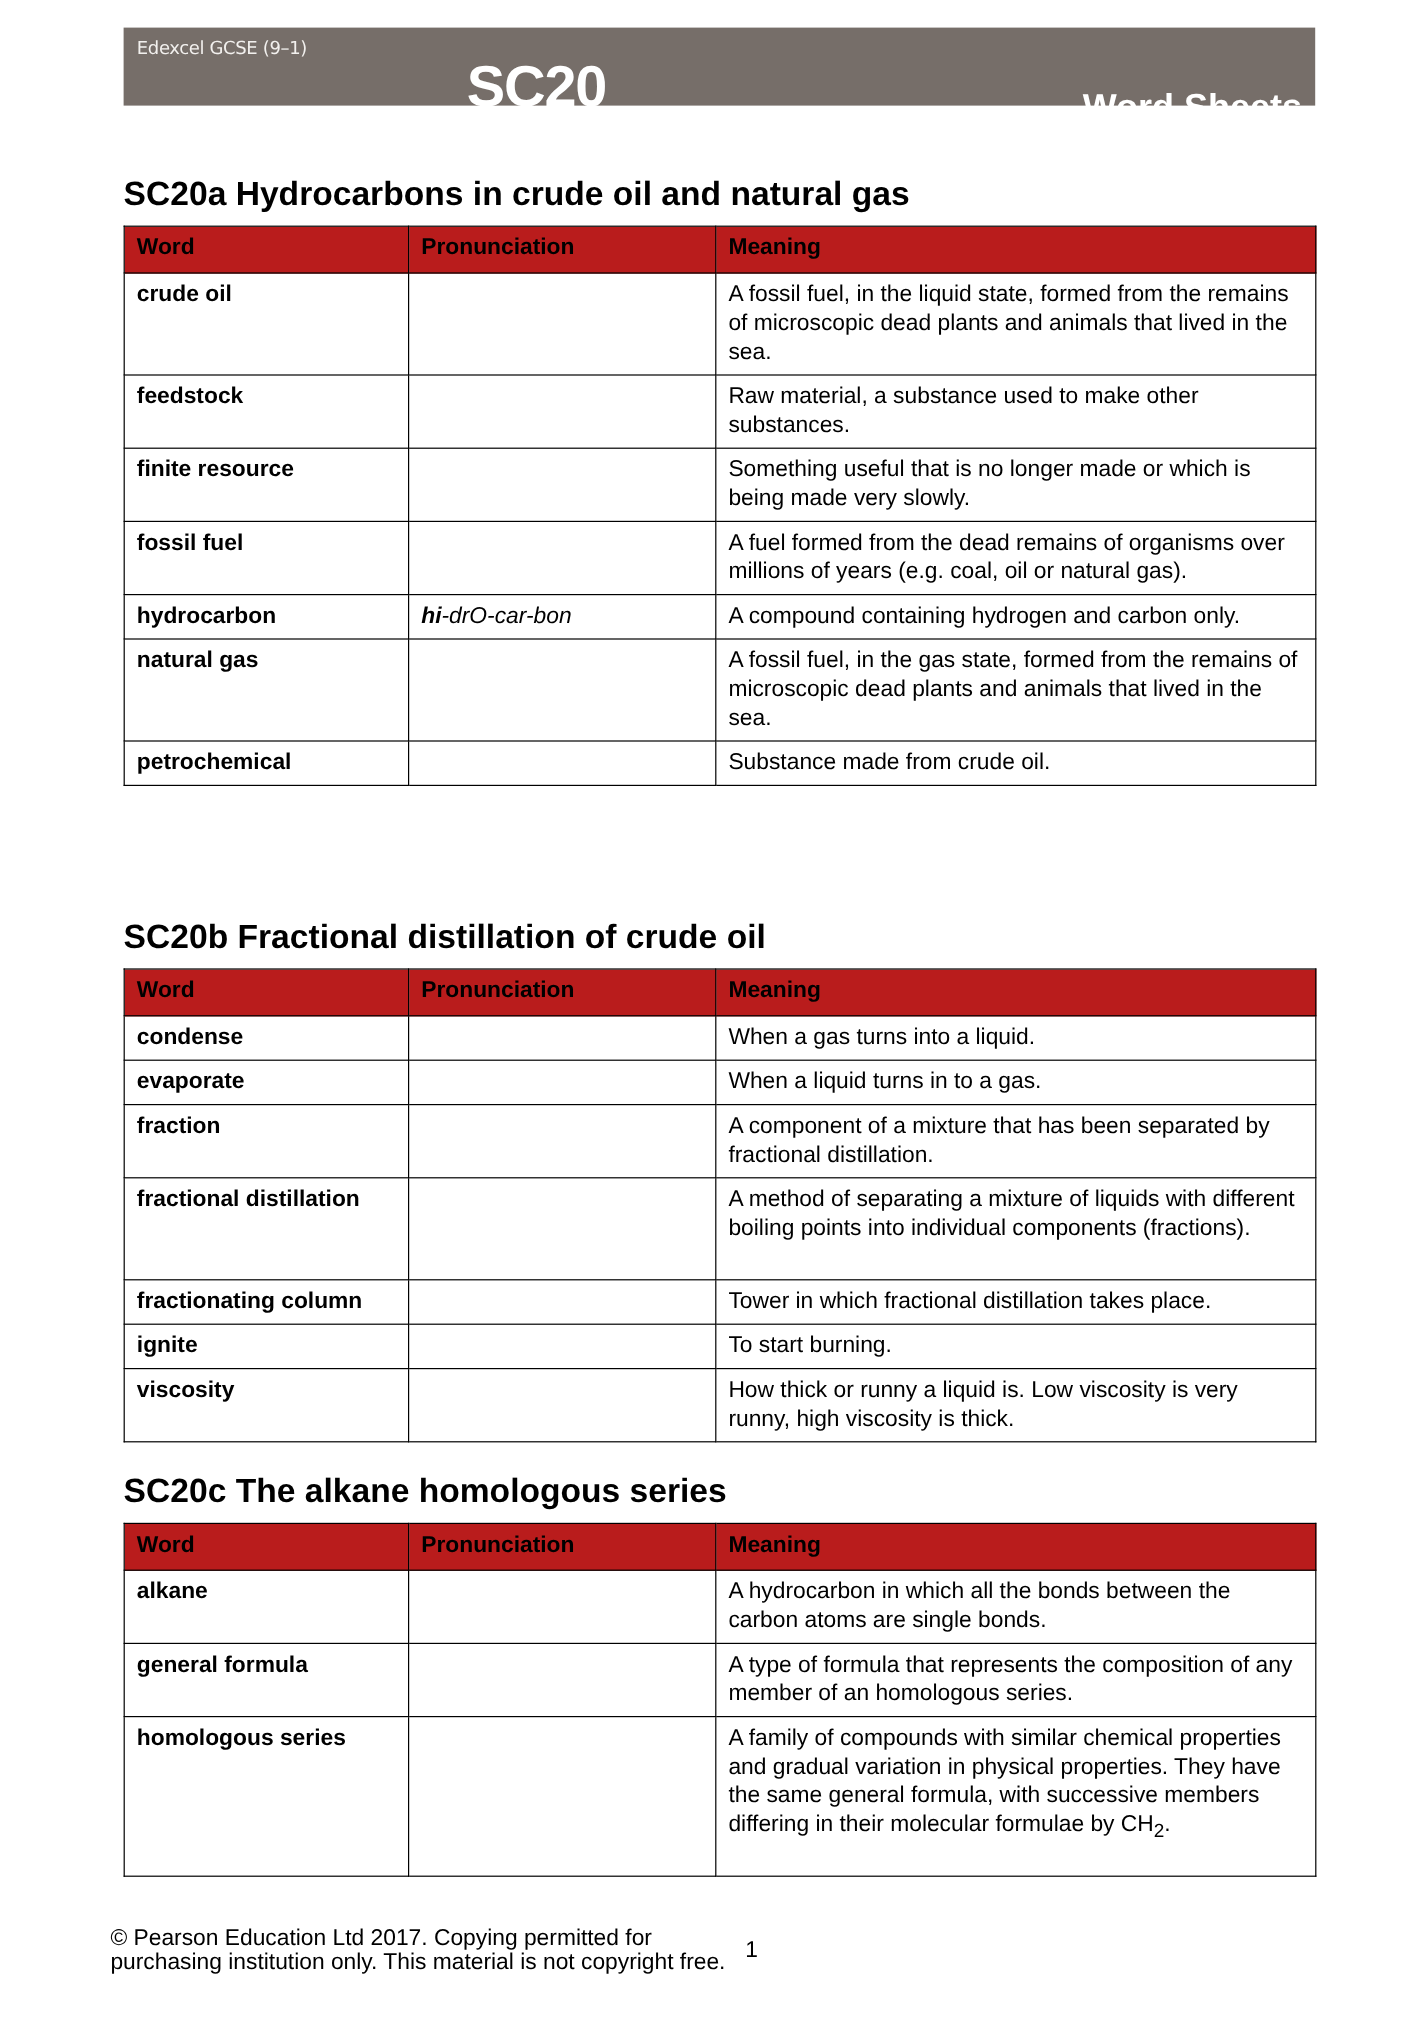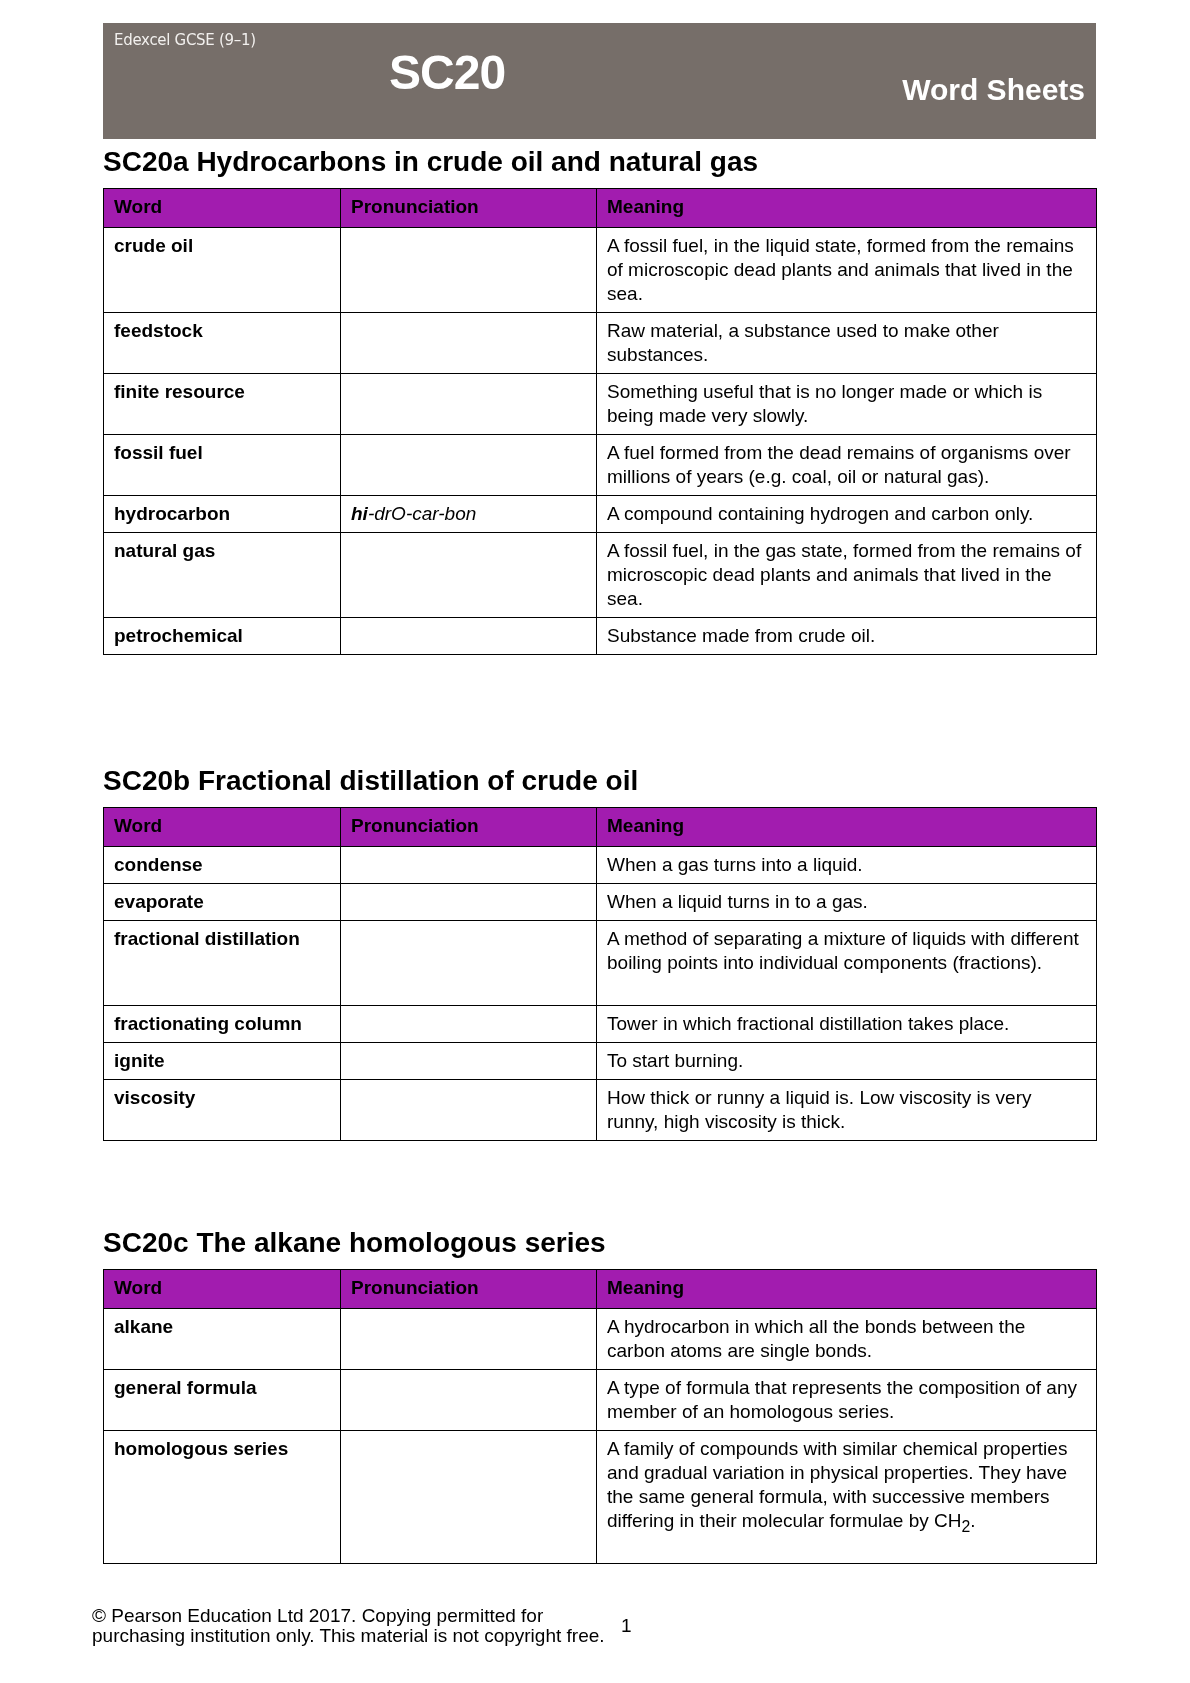--- a/index.html
+++ b/index.html
@@ -1,25 +1,25 @@
 <!DOCTYPE html>
 <html><head>
 <meta charset="utf-8">
 <style>
   html, body { margin: 0; padding: 0; background: #ffffff; }
   body { width: 1190px; height: 1683px; position: relative; font-family: "Liberation Sans", sans-serif; color: #000; overflow: hidden; }
-  .banner { position: absolute; left: 103px; top: 23px; width: 993px; height: 116px; background: #766e69; color: #fff; }
+  .banner { position: absolute; left: 103px; top: 23px; width: 993px; height: 65px; background: #766e69; color: #fff; }
   .banner .edexcel { position: absolute; left: 11px; top: 8px; font-family: "DejaVu Sans", sans-serif; font-size: 15px; letter-spacing: -0.3px; color: #f2f0ee; }
   .banner .sciences { position: absolute; left: 10px; top: 30px; font-family: "DejaVu Sans", sans-serif; font-weight: bold; font-size: 44px; letter-spacing: -1px; }
   .banner .code { position: absolute; left: 286px; top: 22px; font-weight: bold; font-size: 48px; letter-spacing: -1px; }
   .banner .kind { position: absolute; right: 11px; top: 50px; font-weight: bold; font-size: 30px; text-align: right; }
   h2 { position: absolute; left: 103px; margin: 0; font-size: 28px; font-weight: bold; text-align: center; }
   table { position: absolute; left: 103px; width: 993px; border-collapse: collapse; table-layout: fixed; font-size: 19px; }
   th, td { border: 1.5px solid #000; padding: 6px 10px 6px 10px; vertical-align: top; text-align: left; line-height: 24px; }
-  th { background: #a21caf; font-weight: bold; height: 26px; }
+  th { background: #b91c1c; font-weight: bold; height: 26px; }
   td.word { font-weight: bold; }
   td.pron { font-style: italic; }
   col.c1 { width: 237px; } col.c2 { width: 256px; } col.c3 { width: 500px; }
   .footer { position: absolute; left: 92px; top: 1606px; font-size: 19px; line-height: 20px; }
   .pagenum { position: absolute; left: 621px; top: 1615px; font-size: 19px; }
 </style>
 </head>
 <body>
 
 <div class="banner">
@@ -99,20 +99,25 @@
     <tr style="height:37px">
         <td class="word">condense</td>
         <td class="pron"></td>
         <td>When a gas turns into a liquid.</td>
       </tr>
     <tr style="height:37px">
         <td class="word">evaporate</td>
         <td class="pron"></td>
         <td>When a liquid turns in to a gas.</td>
       </tr>
+    <tr style="height:61px">
+        <td class="word">fraction</td>
+        <td class="pron"></td>
+        <td>A component of a mixture that has been separated by fractional distillation.</td>
+      </tr>
     <tr style="height:85px">
         <td class="word">fractional distillation</td>
         <td class="pron"></td>
         <td>A method of separating a mixture of liquids with different boiling points into individual components (fractions).</td>
       </tr>
     <tr style="height:37px">
         <td class="word">fractionating column</td>
         <td class="pron"></td>
         <td>Tower in which fractional distillation takes place.</td>
       </tr>

